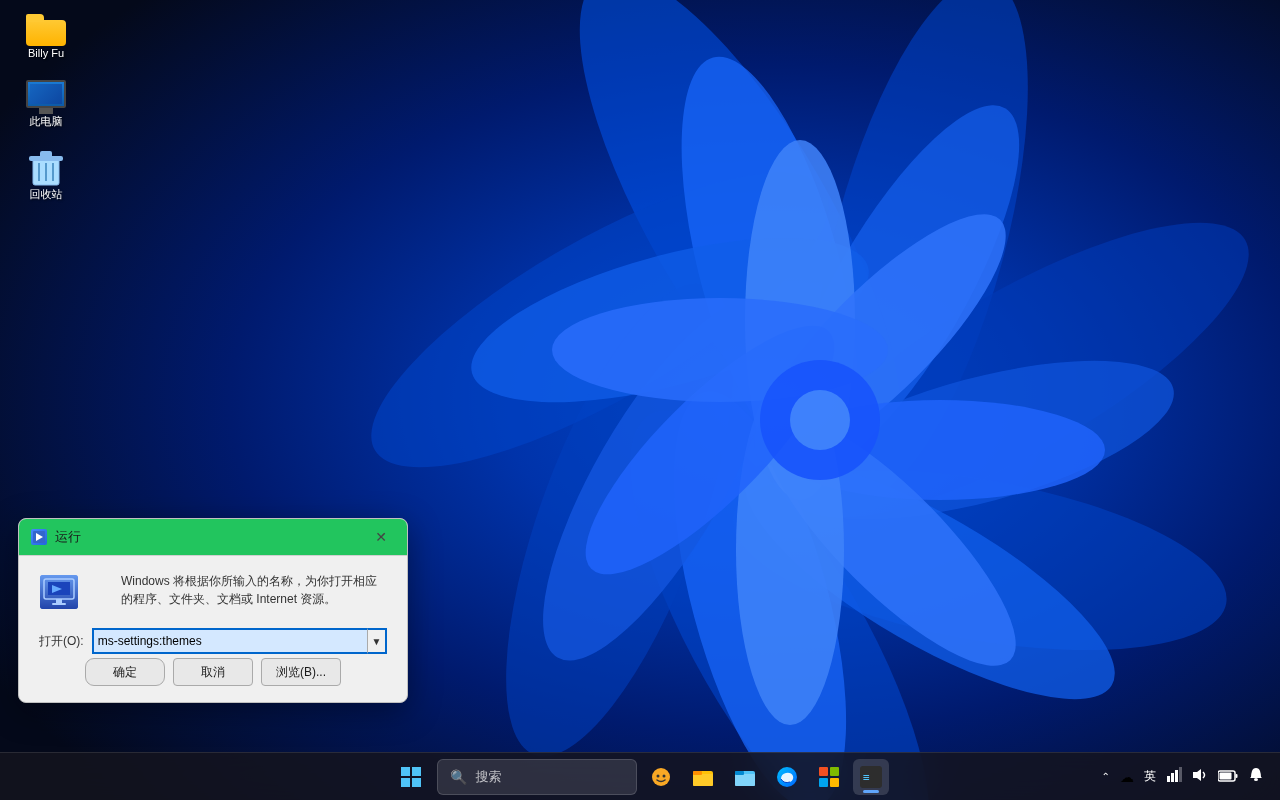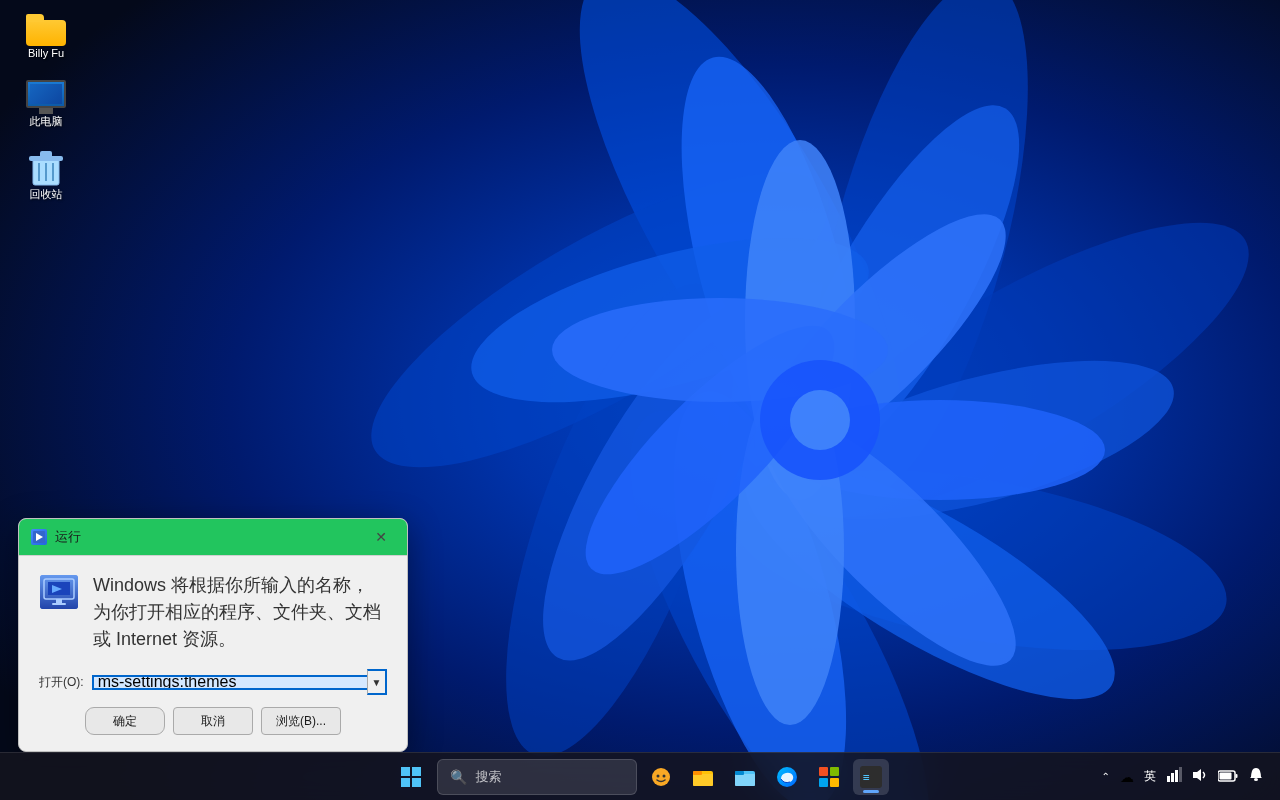--- a/index.html
+++ b/index.html
@@ -334,53 +334,54 @@
       height: 34px;
       background: linear-gradient(180deg, #6699ff 0%, #3366cc 100%);
       border-radius: 3px;
       position: relative;
       display: flex;
       align-items: center;
       justify-content: center;
     }
 
     .dialog-description {
-      font-size: 18px;
+      font-size: 12px;
       color: #333;
       line-height: 1.5;
+      margin-left: 28px;
     }
 
     .dialog-input-row {
       display: flex;
       align-items: center;
       gap: 8px;
-      margin-bottom: 12px;
+      margin-bottom: 4px;
     }
 
     .dialog-input-label {
       font-size: 12px;
       color: #333;
       white-space: nowrap;
       flex-shrink: 0;
     }
 
     .dialog-input-wrapper {
       display: flex;
       flex: 1;
       align-items: center;
       gap: 0;
     }
 
     .dialog-input {
       flex: 1;
-      height: 15px;
+      height: 26px;
       border: 2px solid #0066cc;
       border-right: none;
       padding: 0 4px;
-      font-size: 16px;
+      font-size: 12px;
       background: #d4e8ff;
       outline: none;
       color: #000;
     }
 
     .dialog-dropdown-btn {
       width: 20px;
       height: 26px;
       border: 2px solid #0066cc;
       border-left: 1px solid #aaa;

